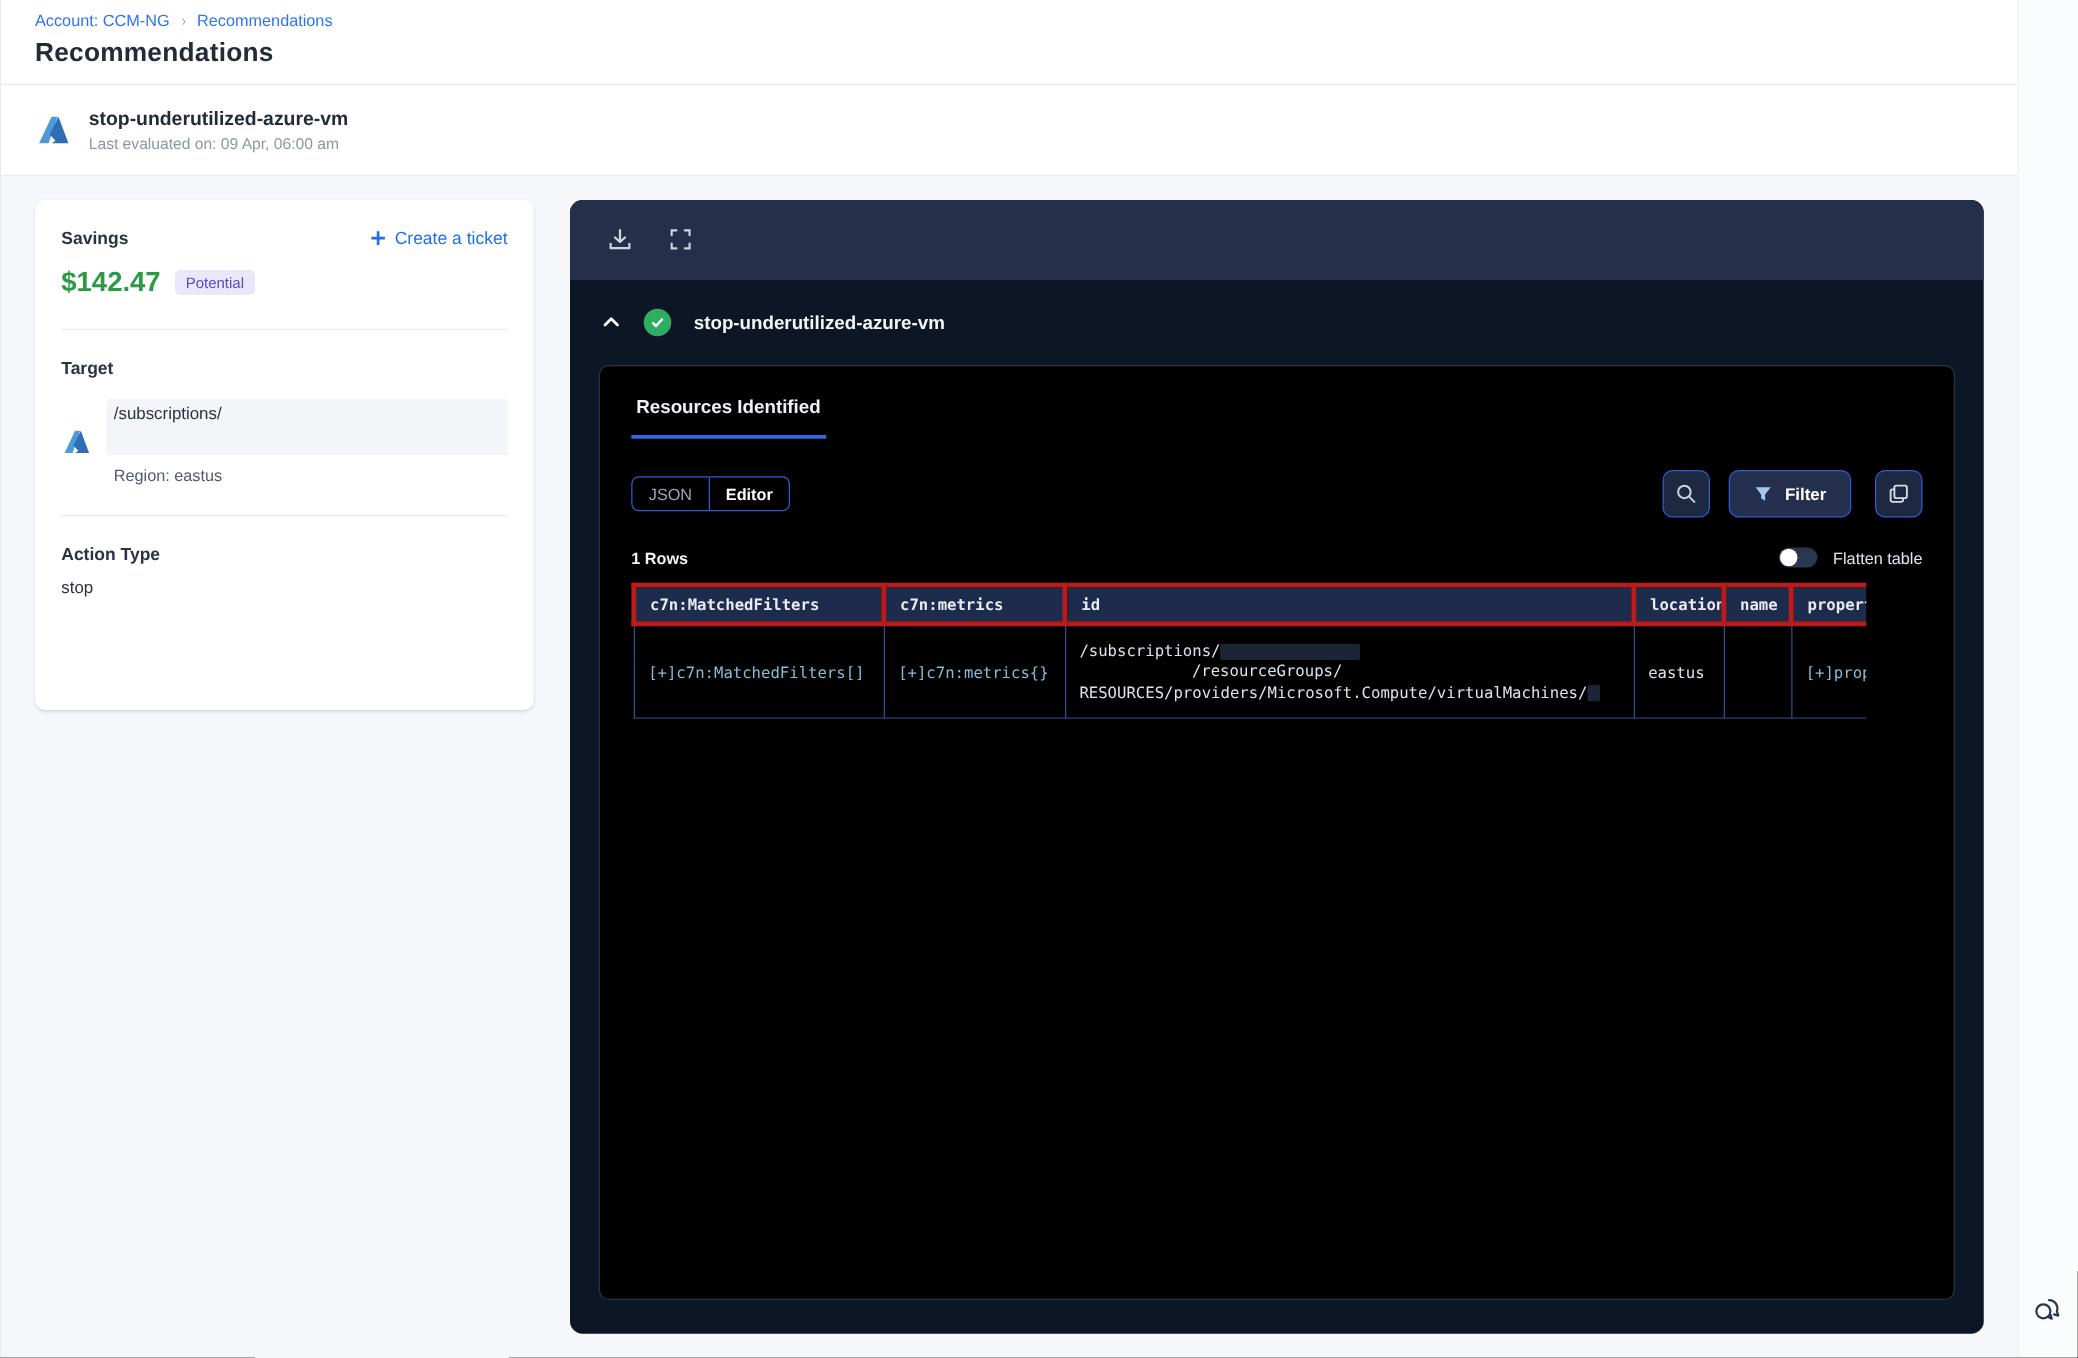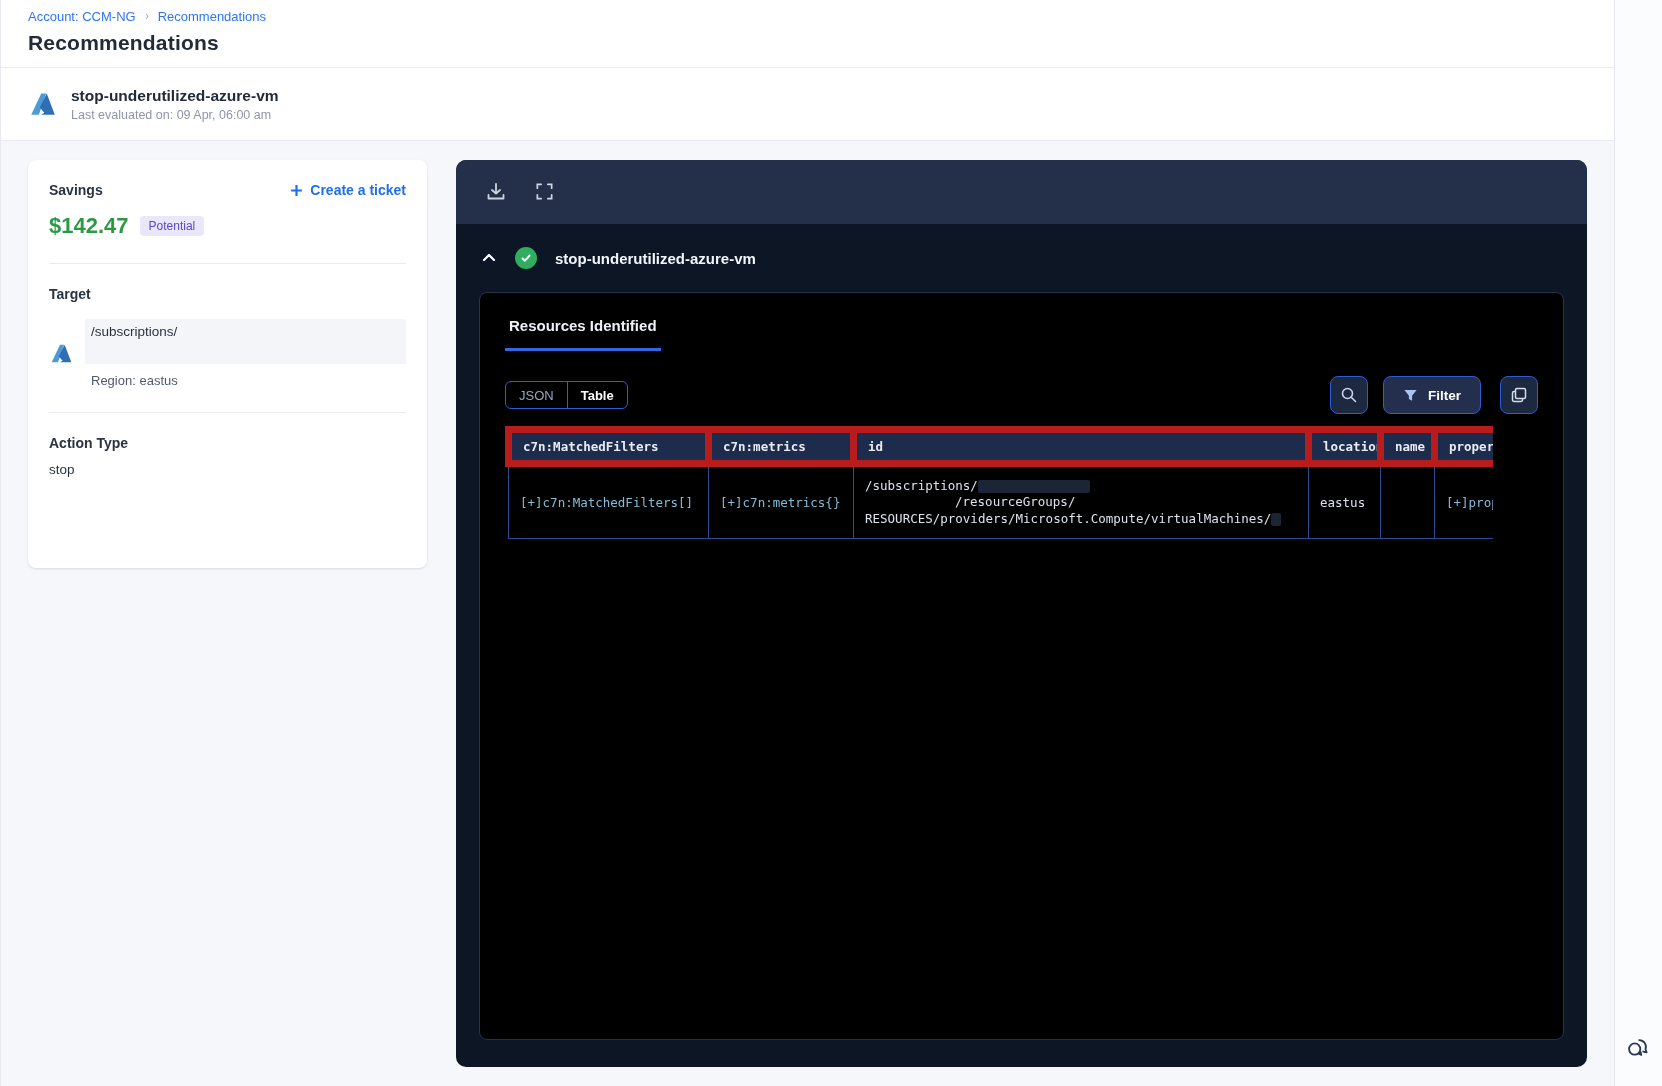--- a/index.html
+++ b/index.html
@@ -30,21 +30,21 @@
   .kebab i { width:4px; height:4px; border-radius:50%; background:#4a5468; }
 
   
   .content { flex:1; background:#f5f7fb; padding:19px 27px 16px; display:flex; gap:29px; align-items:flex-start; }
 
   
   .left-card { width:399px; flex:none; background:#fff; border-radius:8px; padding:22px 21px; height:408px;
                box-shadow:0 1px 3px rgba(16,24,40,.08), 0 1px 2px rgba(16,24,40,.05); }
   .savings-row { display:flex; align-items:flex-start; justify-content:space-between; }
   .card-label { font-size:14px; font-weight:700; color:#2a3342; }
-  .create-ticket { display:flex; align-items:center; gap:7px; color:#1f6ef0; font-size:14px; font-weight:700; background:none; border:none; font-family:inherit; cursor:pointer; }
+  .create-ticket { display:flex; align-items:center; gap:7px; color:#1f6ef0; font-size:14px; font-weight:400; background:none; border:none; font-family:inherit; cursor:pointer; }
   .amount-row { display:flex; align-items:center; gap:11px; margin-top:15px; }
   .amount { font-size:22px; font-weight:700; color:#2b9a44; }
   .badge { background:#eae7fa; color:#5b49c8; font-size:12px; padding:3px 9px; border-radius:4px; }
   .divider { border:none; border-top:1px solid #e9ebf1; margin:24px 0 22px; }
   .target-item { display:flex; align-items:center; gap:11px; margin-top:17px; }
   .azure-logo-sm { width:25px; height:25px; flex:none; }
   .target-lines { flex:1; }
   .target-block { background:#f3f5f9; border-radius:2px; padding:3px 6px 24px; }
   .target-path { font-size:13.5px; color:#2a3342; }
   .region { font-size:13px; color:#505a6e; margin-top:9px; padding-left:6px; }
@@ -73,21 +73,21 @@
   .copy-btn { margin-left:19px; }
 
   .rows-row { display:flex; align-items:center; margin-top:24px; }
   .rows-label { font-size:13px; font-weight:700; color:#f0f3f7; }
   .flatten { margin-left:auto; display:flex; align-items:center; gap:12px; font-size:13px; color:#e2e7ee; }
   .toggle { width:31px; height:16px; border-radius:9px; background:#2b3750; position:relative; border:none; cursor:pointer; }
   .toggle .knob { position:absolute; left:1px; top:1px; width:14px; height:14px; border-radius:50%; background:#ffffff; }
 
   .table-wrap { margin-top:12px; width:988px; overflow:hidden; }
   table { border-collapse:collapse; table-layout:fixed; width:1230px; font-family:"DejaVu Sans Mono", monospace; font-size:12.5px; }
-  th { background:#1d2b4d; border:7px solid #b91c1c; color:#e8ecf2; font-weight:700; text-align:left; padding:6px 11px; height:28px; white-space:nowrap; overflow:hidden; }
+  th { background:#1d2b4d; border:4px solid #b91c1c; color:#e8ecf2; font-weight:700; text-align:left; padding:6px 11px; height:28px; white-space:nowrap; overflow:hidden; }
   td { border:1px solid #2d4d95; padding:8px 11px; height:75px; vertical-align:middle; white-space:nowrap; overflow:hidden; }
   .cell-cyan { color:#85bcd9; }
   .cell-white { color:#dde2ea; }
   .id-cell { line-height:16.5px; }
   .id-line2 { padding-left:90px; }
   .redact { display:inline-block; height:13px; background:#1b2536; border-radius:2px; vertical-align:middle; }
   .r1 { width:112px; } .r3 { width:10px; }
 </style>
 </head>
 <body>
@@ -182,21 +182,21 @@
           </span>
           <span class="panel-rule-name">stop-underutilized-azure-vm</span>
         </div>
 
         <div class="inner-card">
           <div class="tab">Resources Identified</div>
 
           <div class="controls-row">
             <div class="segmented">
               <button class="seg">JSON</button>
-              <button class="seg active">Table</button>
+              <button class="seg active">Editor</button>
             </div>
             <div class="controls-spacer"></div>
             <button class="icon-btn">
               <svg width="18" height="18" viewBox="0 0 18 18" fill="none" stroke="#c9d3e6" stroke-width="1.6" stroke-linecap="round">
                   <circle cx="7.5" cy="7.5" r="5"></circle>
                   <path d="m11.5 11.5 4 4"></path>
                 </svg>
             </button>
             <button class="filter-btn">
               <svg width="15" height="15" viewBox="0 0 16 16" fill="#a9c4f0">
@@ -205,20 +205,29 @@
               <span>Filter</span>
             </button>
             <button class="icon-btn copy-btn">
               <svg width="18" height="18" viewBox="0 0 18 18" fill="none" stroke="#d7dde8" stroke-width="1.5" stroke-linejoin="round">
                   <rect x="5.5" y="2.5" width="10" height="10" rx="1.5"></rect>
                   <path d="M12.5 12.5v1.5a1.5 1.5 0 0 1-1.5 1.5H4a1.5 1.5 0 0 1-1.5-1.5V7A1.5 1.5 0 0 1 4 5.5h1.5"></path>
                 </svg>
             </button>
           </div>
 
+          <div class="rows-row">
+            <span class="rows-label">1 Rows</span>
+            <div class="flatten">
+              <button class="toggle">
+                  <span class="knob"></span>
+                </button>
+              <span>Flatten table</span>
+            </div>
+          </div>
 
           <div class="table-wrap">
             <table>
               <colgroup>
                 <col style="width:200px">
                   <col style="width:145px">
                   <col style="width:455px">
                 <col style="width:72px">
                   <col style="width:54px">
                   <col style="width:304px">

